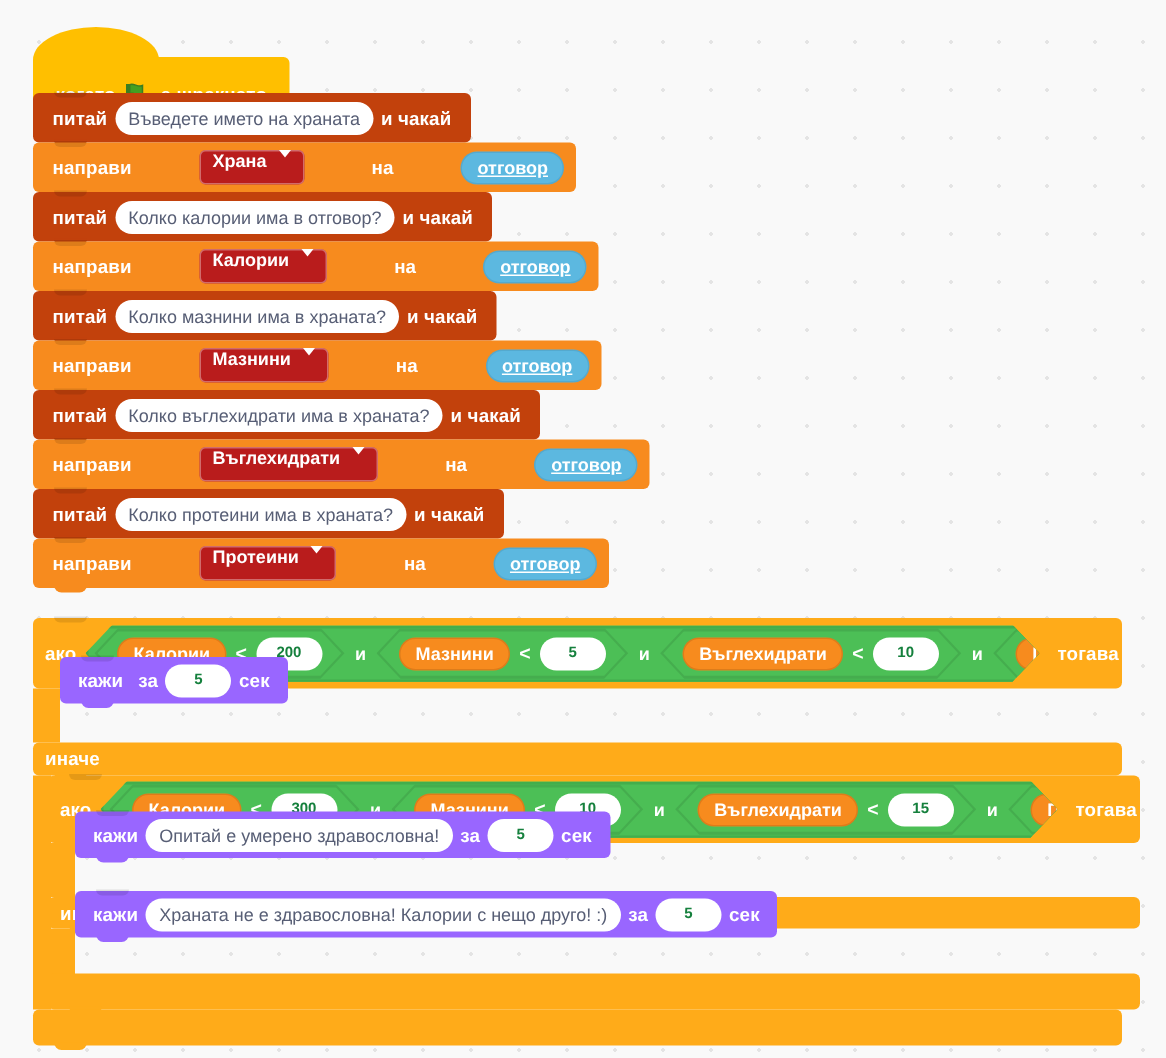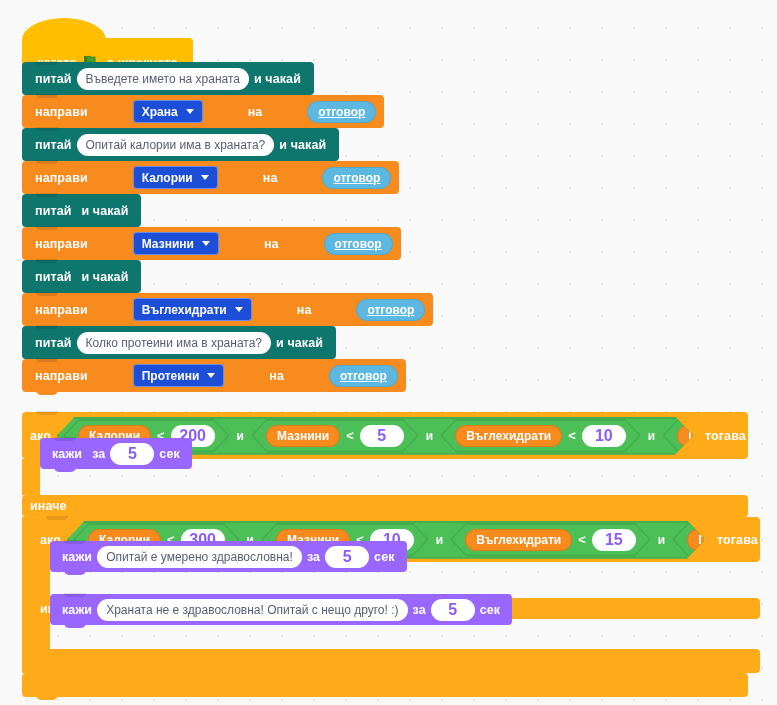--- a/index.html
+++ b/index.html
@@ -61,21 +61,21 @@
   .hat .dome {
     position: absolute;
     left: 0; top: -20px;
     width: 84px; height: 34px;
     background: #FFBF00;
     border-top-left-radius: 42px 22px;
     border-top-right-radius: 42px 22px;
   }
 
   
-  .c-sensing { background: #0f766e; }
+  .c-sensing { background: #c2410c; }
   .c-data    { background: #f78b1e; gap: 40px; }
   .c-looks   { background: #9966ff; }
 
   
   .oval {
     display: inline-flex;
     align-items: center;
     justify-content: center;
     background: #f78b1e;
     color: #fff;
@@ -98,35 +98,34 @@
     font-weight: normal;
     height: 22px;
     padding: 0 9px;
     border-radius: 12px;
   }
   .num {
     display: inline-flex;
     align-items: center;
     justify-content: center;
     background: #fff;
-    color: #8b5cf6;
-    font-size: 16px;
+    color: #15803d;
+    font-size: 10px;
     font-weight: bold;
     height: 22px;
     min-width: 30px;
     padding: 0 7px;
     border-radius: 12px;
   }
 
   
   .dd {
     display: inline-flex;
-    align-items: center;
     gap: 8px;
-    background: #1d4ed8;
+    background: #b91c1c;
     color: #fff;
     font-size: 12px;
     font-weight: bold;
     height: 23px;
     padding: 0 9px;
     border-radius: 4px;
     box-shadow: inset 0 0 0 1px rgba(255,255,255,.35);
   }
   .caret {
     width: 0; height: 0;
@@ -196,51 +195,53 @@
     <span class="dd">
       <span>Храна</span>
       <i class="caret"></i>
     </span>
     <span class="lbl">на</span>
     <span class="oval answer">отговор</span>
   </div>
 
   <div class="blk c-sensing notch-t notch-b" style="left:22px; top:128px; height:33px; padding:0 8px;">
     <span class="lbl">питай</span>
-    <span class="inp">Опитай калории има в храната?</span>
+    <span class="inp">Колко калории има в отговор?</span>
     <span class="lbl">и чакай</span>
   </div>
 
   <div class="blk c-data notch-t notch-b" style="left:22px; top:161px; height:33px; padding:0 8px;">
     <span class="lbl">направи</span>
     <span class="dd">
       <span>Калории</span>
       <i class="caret"></i>
     </span>
     <span class="lbl">на</span>
     <span class="oval answer">отговор</span>
   </div>
 
   <div class="blk c-sensing notch-t notch-b" style="left:22px; top:194px; height:33px; padding:0 8px;">
     <span class="lbl">питай</span>
+    <span class="inp">Колко мазнини има в храната?</span>
     <span class="lbl">и чакай</span>
   </div>
 
   <div class="blk c-data notch-t notch-b" style="left:22px; top:227px; height:33px; padding:0 8px;">
     <span class="lbl">направи</span>
     <span class="dd">
       <span>Мазнини</span>
       <i class="caret"></i>
     </span>
     <span class="lbl">на</span>
     <span class="oval answer">отговор</span>
   </div>
 
   <div class="blk c-sensing notch-t notch-b" style="left:22px; top:260px; height:33px; padding:0 8px;">
     <span class="lbl">питай</span>
+    <span class="inp">Колко въглехидрати има в храната?</span>
     <span class="lbl">и чакай</span>
   </div>
 
   <div class="blk c-data notch-t notch-b" style="left:22px; top:293px; height:33px; padding:0 8px;">
     <span class="lbl">направи</span>
     <span class="dd">
       <span>Въглехидрати</span>
       <i class="caret"></i>
     </span>
     <span class="lbl">на</span>
@@ -367,21 +368,21 @@
   </div>
 
   <div class="cbar notch-b" style="left:32px; top:574px; width:728px; height:21px; display:flex; align-items:center;">
     <span class="lbl" style="color:#fff; font-size:12.5px; font-weight:bold; padding-left:8px;">иначе</span>
   </div>
 
   <div class="cbar" style="left:32px; top:595px; width:18px; height:36px; border-radius:0;"></div>
 
   <div class="blk c-looks notch-t notch-b" style="left:50px; top:594px; height:31px; padding:0 7px;">
     <span class="lbl">кажи</span>
-    <span class="inp">Храната не е здравословна! Опитай с нещо друго! :)</span>
+    <span class="inp">Храната не е здравословна! Калории с нещо друго! :)</span>
     <span class="lbl">за</span>
     <span class="num">5</span>
     <span class="lbl">сек</span>
   </div>
 
   <div class="cbar notch-b" style="left:32px; top:625px; width:728px; height:24px;"></div>
 
   <div class="cbar" style="left:22px; top:493px; width:12px; height:156px; border-radius:0;"></div>
 
   <div class="cbar notch-b" style="left:22px; top:649px; width:726px; height:24px;"></div>

